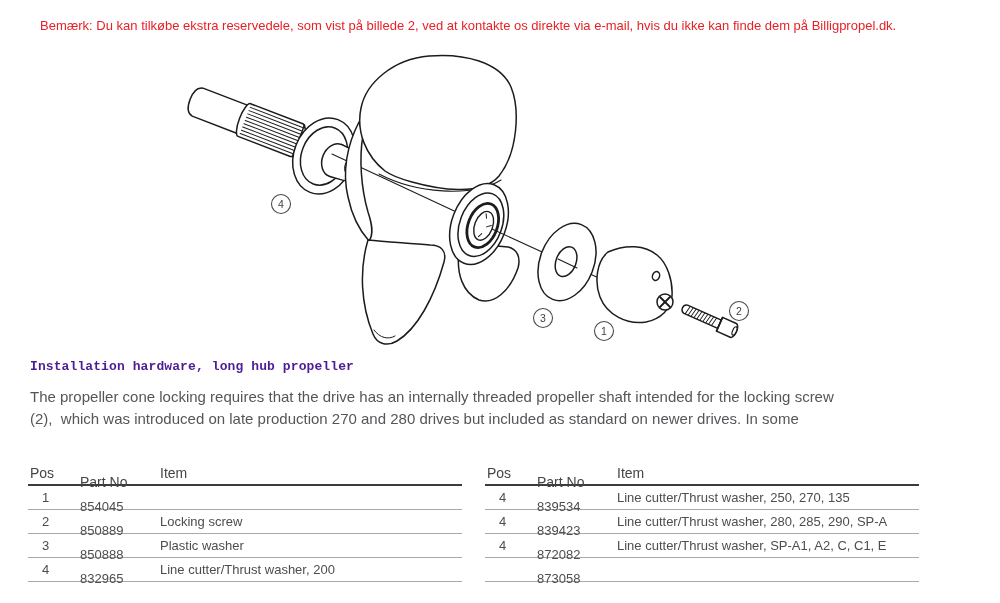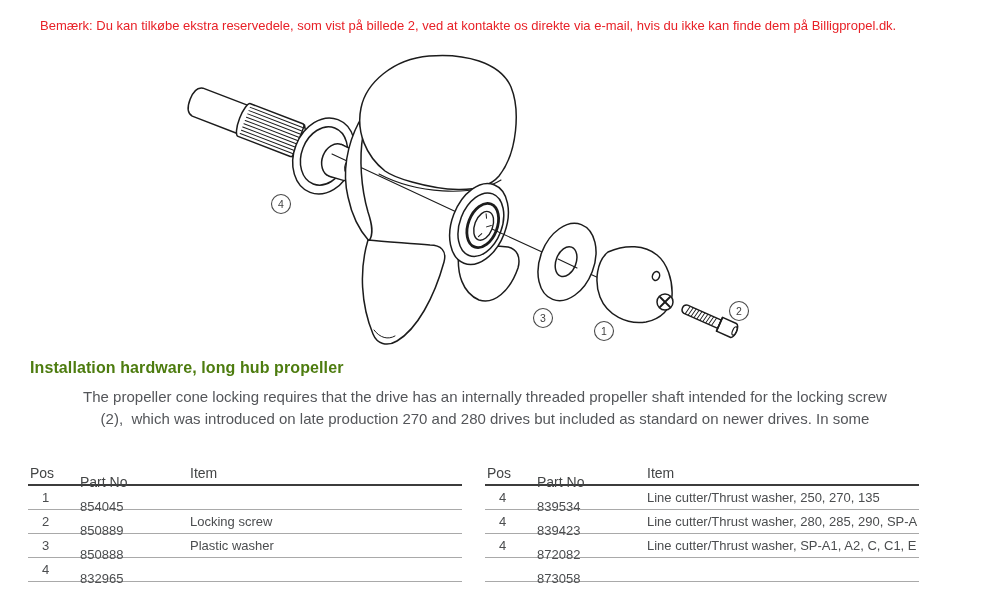--- a/index.html
+++ b/index.html
@@ -6,34 +6,34 @@
   html,body { width:1000px; height:603px; background:#ffffff; overflow:hidden;
               font-family:"Liberation Sans", sans-serif; }
   #page { position:relative; width:896px; height:603px; background:#fff; }
 
   .notice { position:absolute; left:40px; top:18px; width:920px;
             font-size:13px; color:#e82127; white-space:nowrap; }
 
   #diagram-svg { position:absolute; left:145px; top:48px; }
 
   .heading { position:absolute; left:30px; top:359px;
-             font-size:16px; font-weight:700; color:#4d7c0f; letter-spacing:0.1px; }
+             font-size:13px; font-weight:700; color:#4c1d95; letter-spacing:0.1px;font-family:Liberation Mono, monospace; }
   .para { position:absolute; left:30px; top:386px; width:910px;
           font-size:15px; line-height:22.4px; color:#54565a; }
-  .para .pline { white-space:pre;text-align:center; }
+  .para .pline { white-space:pre; }
 
   .ptable { position:absolute; top:462px; width:434px; }
   .ptable.left  { left:28px; }
   .ptable.right { left:485px; }
   .trow { display:flex; align-items:center; height:24px;
           border-bottom:1px solid #a9a9a9; font-size:13px; color:#4b4d4f; }
   .trow.thead { border-bottom:2px solid #3c3c3c; font-size:14px; color:#434546;align-items:center; }
   .c1 { width:52px; padding-left:2px; }
   .c2 { width:80px;margin-top:17px; }
-  .c3 { flex:1;margin-left:30px; }
+  .c3 { flex:1; }
   .trow:not(.thead) .c1 { padding-left:14px; }
 </style>
 </head>
 <body>
 
 <div id="page">
 
   <div class="notice">Bemærk: Du kan tilkøbe ekstra reservedele, som vist på billede 2, ved at kontakte os direkte via e-mail, hvis du ikke kan finde dem på Billigpropel.dk.</div>
 
   <svg id="diagram-svg" width="645" height="312" viewBox="145 48 645 312" xmlns="http://www.w3.org/2000/svg">
@@ -170,20 +170,21 @@
       <div class="c3">Locking screw</div>
     </div>
     <div class="trow">
       <div class="c1">3</div>
       <div class="c2">850888</div>
       <div class="c3">Plastic washer</div>
     </div>
     <div class="trow">
       <div class="c1">4</div>
       <div class="c2">832965</div>
+      <div class="c3">Line cutter/Thrust washer, 200</div>
     </div>
   </div>
 
   <div class="ptable right">
     <div class="trow thead">
       <div class="c1">Pos</div>
       <div class="c2">Part No</div>
       <div class="c3">Item</div>
     </div>
     <div class="trow">

